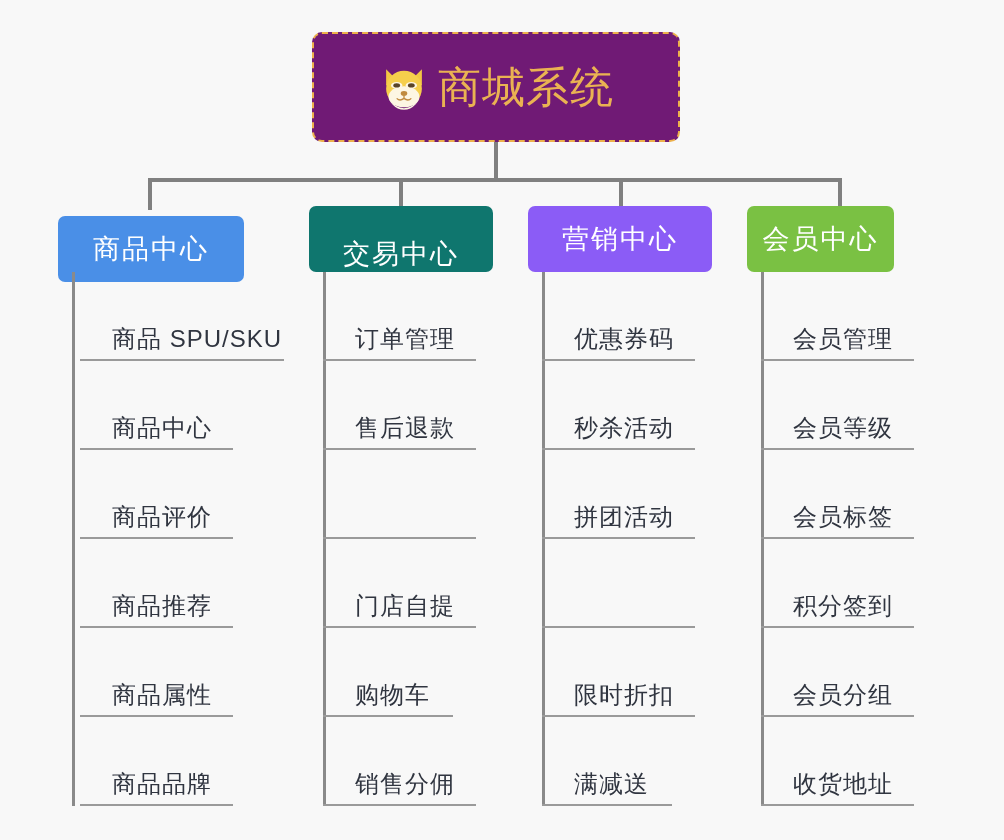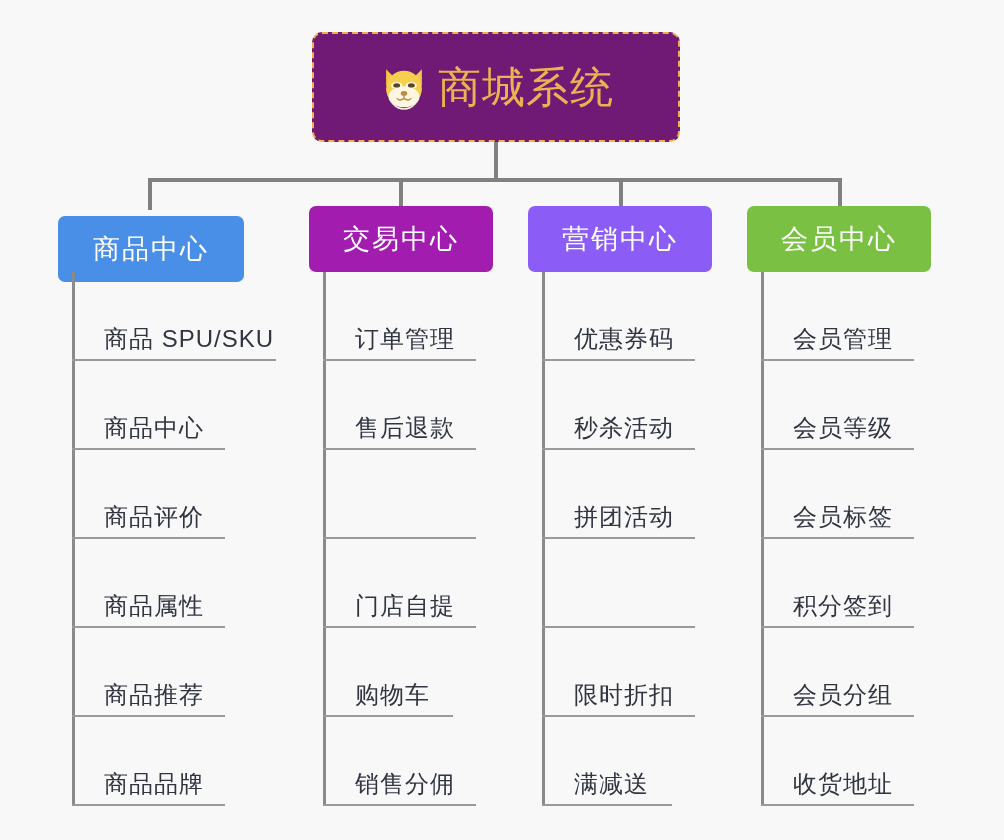--- a/index.html
+++ b/index.html
@@ -130,50 +130,50 @@
   <div class="conn conn-v" style="left: 494px; top: 142px; height: 38px; background: rgb(128, 128, 128);"></div>
   <div class="conn conn-h" style="left: 148px; top: 178px; width: 692px; background: rgb(128, 128, 128);"></div>
   <div class="conn conn-v" style="left: 148px; top: 178px; height: 32px; background: rgb(128, 128, 128);"></div>
   <div class="conn conn-v" style="left: 399px; top: 178px; height: 32px; background: rgb(128, 128, 128);"></div>
   <div class="conn conn-v" style="left: 619px; top: 178px; height: 32px; background: rgb(128, 128, 128);"></div>
   <div class="conn conn-v" style="left: 838px; top: 178px; height: 32px; background: rgb(128, 128, 128);"></div>
 
   <div class="cat-box" style="left: 58px; top: 216px; width: 186px; background: rgb(74, 143, 231);">
     <span>商品中心</span>
   </div>
-  <div class="cat-box" style="left: 309px; top: 206px; width: 184px; background: #a21caf;">
+  <div class="cat-box" style="left: 309px; top: 206px; width: 184px; background: #0f766e; align-items: flex-end;">
     <span>交易中心</span>
   </div>
   <div class="cat-box" style="left: 528px; top: 206px; width: 184px; background: #8b5cf6;">
     <span>营销中心</span>
   </div>
-  <div class="cat-box" style="left: 747px; top: 206px; width: 184px; background: rgb(122, 193, 67);">
+  <div class="cat-box" style="left: 747px; top: 206px; width: 147px; background: rgb(122, 193, 67);">
     <span>会员中心</span>
   </div>
 
-  <div class="leaf-col" style="left:72px;">
+  <div class="leaf-col" style="left:72px;padding-left:8px;">
     <div class="leaf-spine" style="height:534px;"></div>
     <div class="leaf-item">
       <span class="leaf-label">商品 SPU/SKU</span>
       <span class="leaf-rule" style="width:204px;"></span>
     </div>
     <div class="leaf-item">
       <span class="leaf-label">商品中心</span>
       <span class="leaf-rule" style="width:153px;"></span>
     </div>
     <div class="leaf-item">
       <span class="leaf-label">商品评价</span>
       <span class="leaf-rule" style="width:153px;"></span>
     </div>
     <div class="leaf-item">
+      <span class="leaf-label">商品推荐</span>
+      <span class="leaf-rule" style="width:153px;"></span>
+    </div>
+    <div class="leaf-item">
       <span class="leaf-label">商品属性</span>
-      <span class="leaf-rule" style="width:153px;"></span>
-    </div>
-    <div class="leaf-item">
-      <span class="leaf-label">商品推荐</span>
       <span class="leaf-rule" style="width:153px;"></span>
     </div>
     <div class="leaf-item">
       <span class="leaf-label">商品品牌</span>
       <span class="leaf-rule" style="width:153px;"></span>
     </div>
   </div>
 
   <div class="leaf-col" style="left:323px;">
     <div class="leaf-spine" style="height:534px;"></div>

